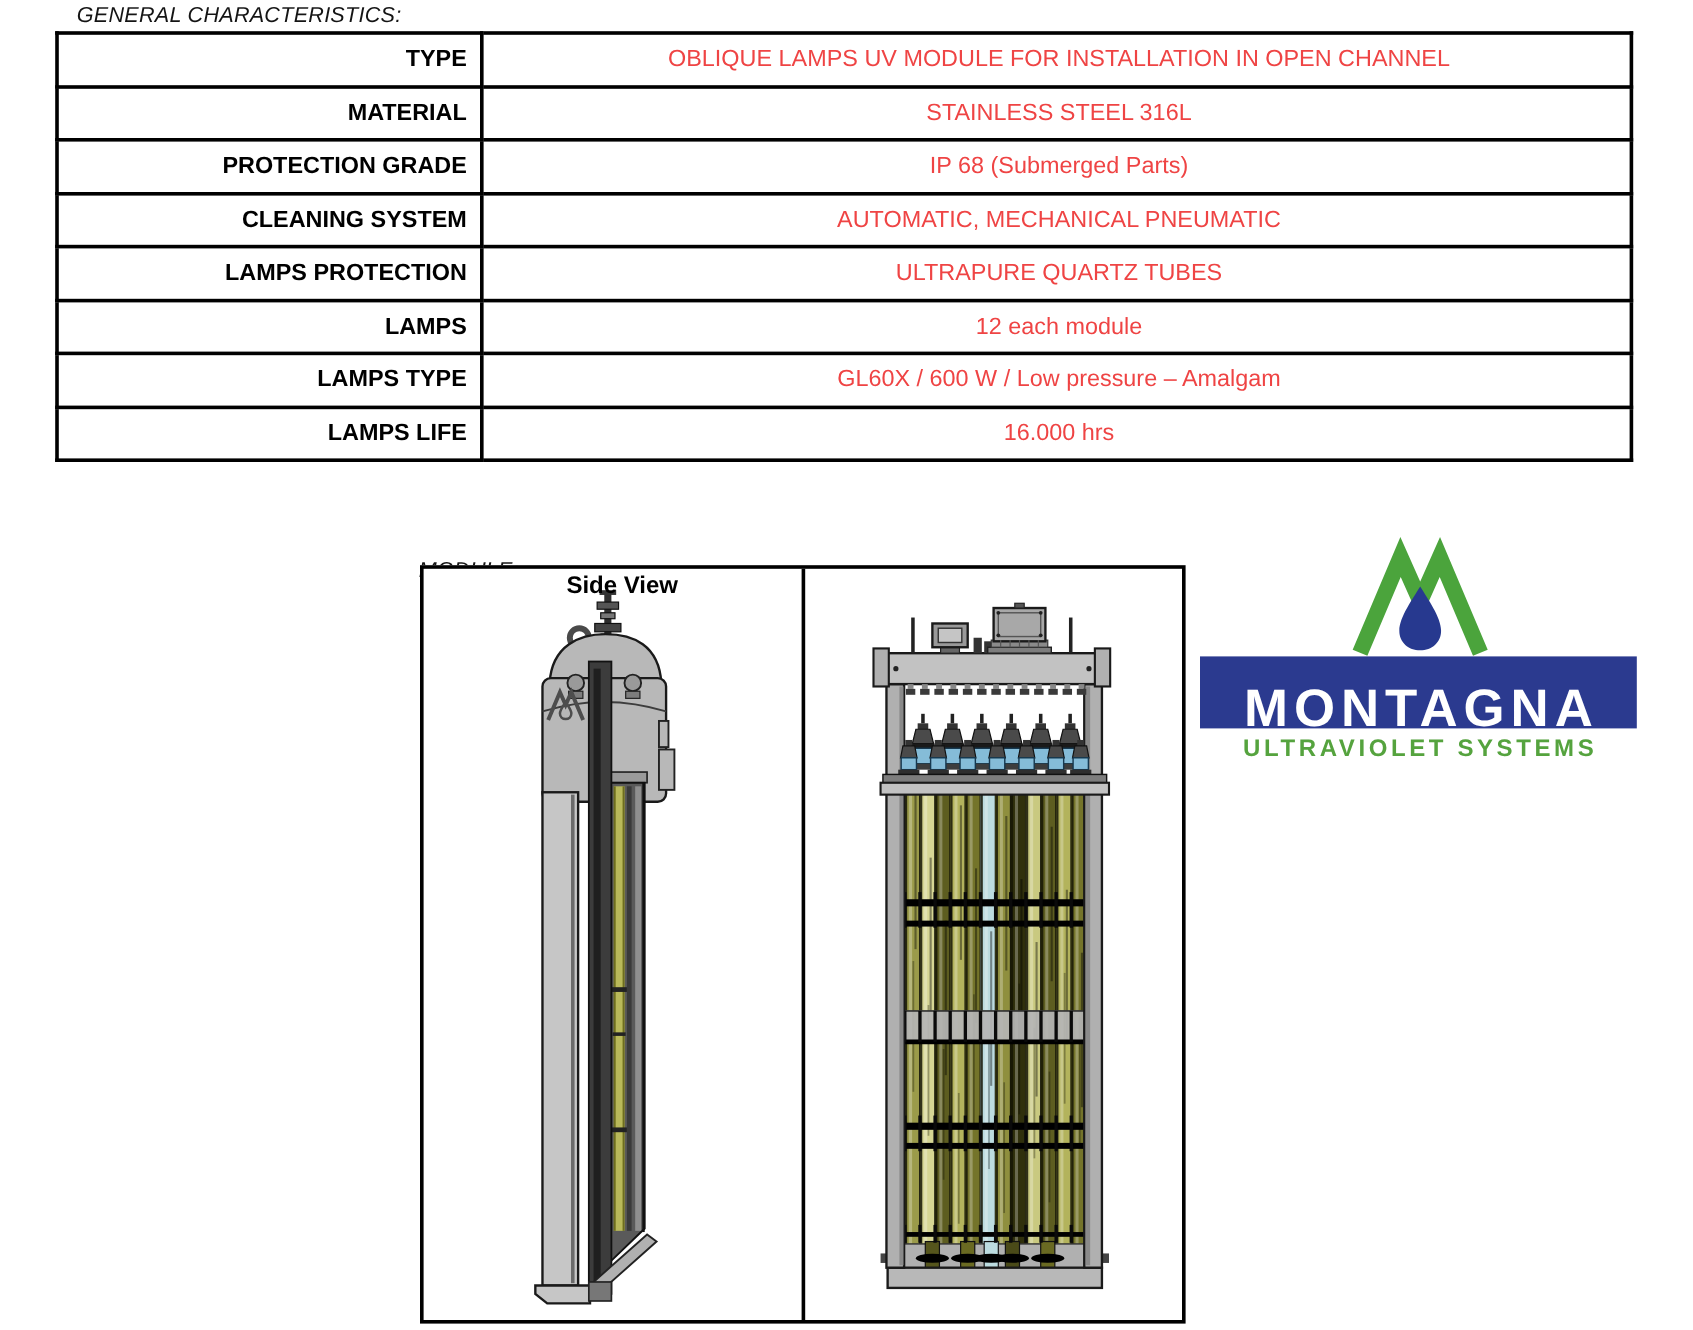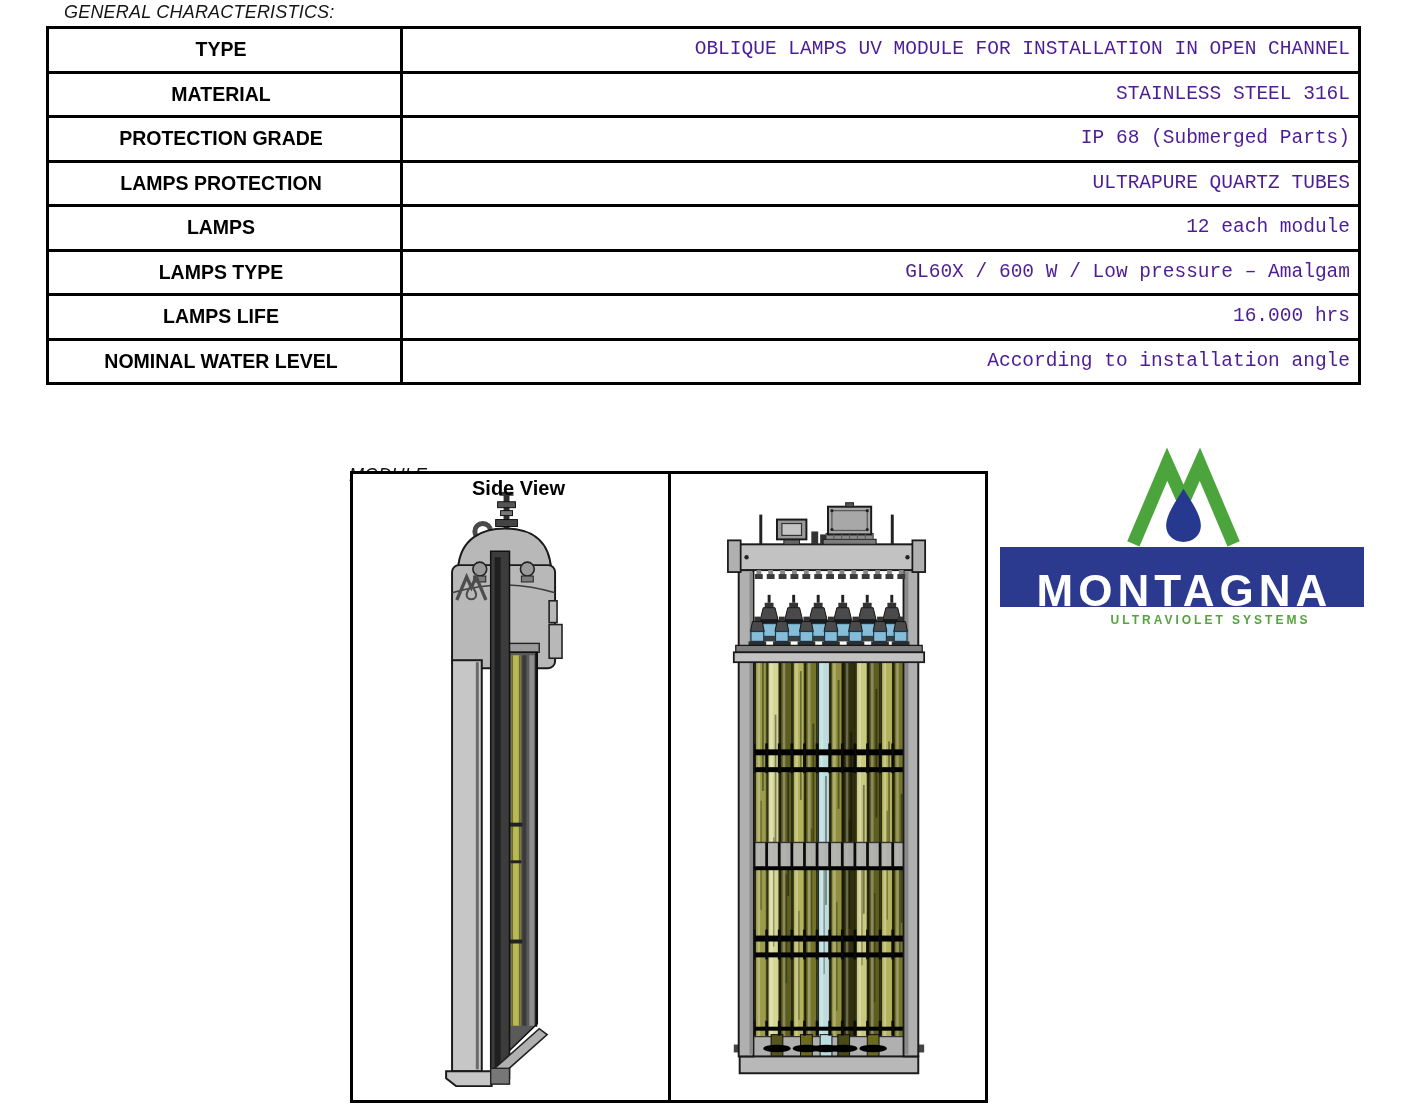--- a/index.html
+++ b/index.html
@@ -9,39 +9,39 @@
   .sec-title{position:absolute;font-style:italic;font-size:18px;font-weight:500;
              color:#141414;letter-spacing:.2px;white-space:nowrap;}
   #gc-title{left:64px;top:2px;}
   #module-title{left:349px;top:465px;}
 
   table.chars{position:absolute;left:46px;top:26px;width:1315px;
               border-collapse:collapse;table-layout:fixed;}
   table.chars tr{height:44.5px;}
   table.chars th,table.chars td{border:3px solid #000;vertical-align:middle;
               font-size:19.5px;line-height:1.1;}
-  table.chars th{padding:0 11px 0 4px;font-weight:bold;color:#000;}
-  table.chars td{text-align:right;padding:0 8px 0 12px;font-weight:400;color:#4c1d95;font-family:Liberation Mono, monospace;}
+  table.chars th{text-align:right;padding:0 11px 0 4px;font-weight:bold;color:#000;}
+  table.chars td{text-align:center;padding:0 8px 0 12px;font-weight:400;color:#ef4444;}
 
   .module-box{position:absolute;left:350px;top:471px;width:638px;height:632px;
               border:3px solid #000;box-sizing:border-box;display:flex;background:#fff;}
   .view-panel{position:relative;height:100%;}
   .view-panel.left{width:318px;border-right:3px solid #000;box-sizing:border-box;}
   .view-panel.right{flex:1;}
   .view-title{position:absolute;top:3px;left:0;right:0;text-align:center;
               font-weight:bold;font-size:20px;color:#000;z-index:2;padding-left:16px;}
   svg.drawing{position:absolute;left:0;top:0;width:100%;height:100%;display:block;}
 
   .logo-mark{position:absolute;left:1127px;top:458px;width:113px;height:88px;overflow:visible;}
   .logo-banner{position:absolute;left:1000px;top:547px;width:364px;height:60px;
                background:#2b3a8f;display:flex;align-items:center;justify-content:center;}
   .logo-banner span{color:#fff;font-size:44px;font-weight:600;letter-spacing:5px;
                     text-indent:5px;white-space:nowrap;margin-top:28px;}
-  .logo-tagline{position:absolute;left:1027px;top:613px;width:364px;text-align:center;
-                color:#55a33e;font-size:12px;font-weight:700;letter-spacing:3px;
+  .logo-tagline{position:absolute;left:1000px;top:613px;width:364px;text-align:center;
+                color:#55a33e;font-size:20px;font-weight:700;letter-spacing:3px;
                 text-indent:3px;white-space:nowrap;}
 </style>
 </head>
 <body>
 
 <div class="page">
 
   <div class="sec-title" id="gc-title">GENERAL CHARACTERISTICS:</div>
 
   <table class="chars">
@@ -56,38 +56,38 @@
         </tr>
       <tr>
         <th>MATERIAL</th>
         <td>STAINLESS STEEL 316L</td>
         </tr>
       <tr>
         <th>PROTECTION GRADE</th>
         <td>IP 68 (Submerged Parts)</td>
         </tr>
       <tr>
+        <th>CLEANING SYSTEM</th>
+        <td>AUTOMATIC, MECHANICAL PNEUMATIC</td>
+        </tr>
+      <tr>
         <th>LAMPS PROTECTION</th>
         <td>ULTRAPURE QUARTZ TUBES</td>
         </tr>
       <tr>
         <th>LAMPS</th>
         <td>12 each module</td>
         </tr>
       <tr>
         <th>LAMPS TYPE</th>
         <td>GL60X / 600 W / Low pressure – Amalgam</td>
         </tr>
       <tr>
         <th>LAMPS LIFE</th>
         <td>16.000 hrs</td>
-        </tr>
-      <tr>
-        <th>NOMINAL WATER LEVEL</th>
-        <td>According to installation angle</td>
         </tr>
     </tbody>
   </table>
 
   <div class="sec-title" id="module-title">MODULE:</div>
 
   <div class="module-box">
 
     <div class="view-panel left">
       <div class="view-title">Side View</div>

